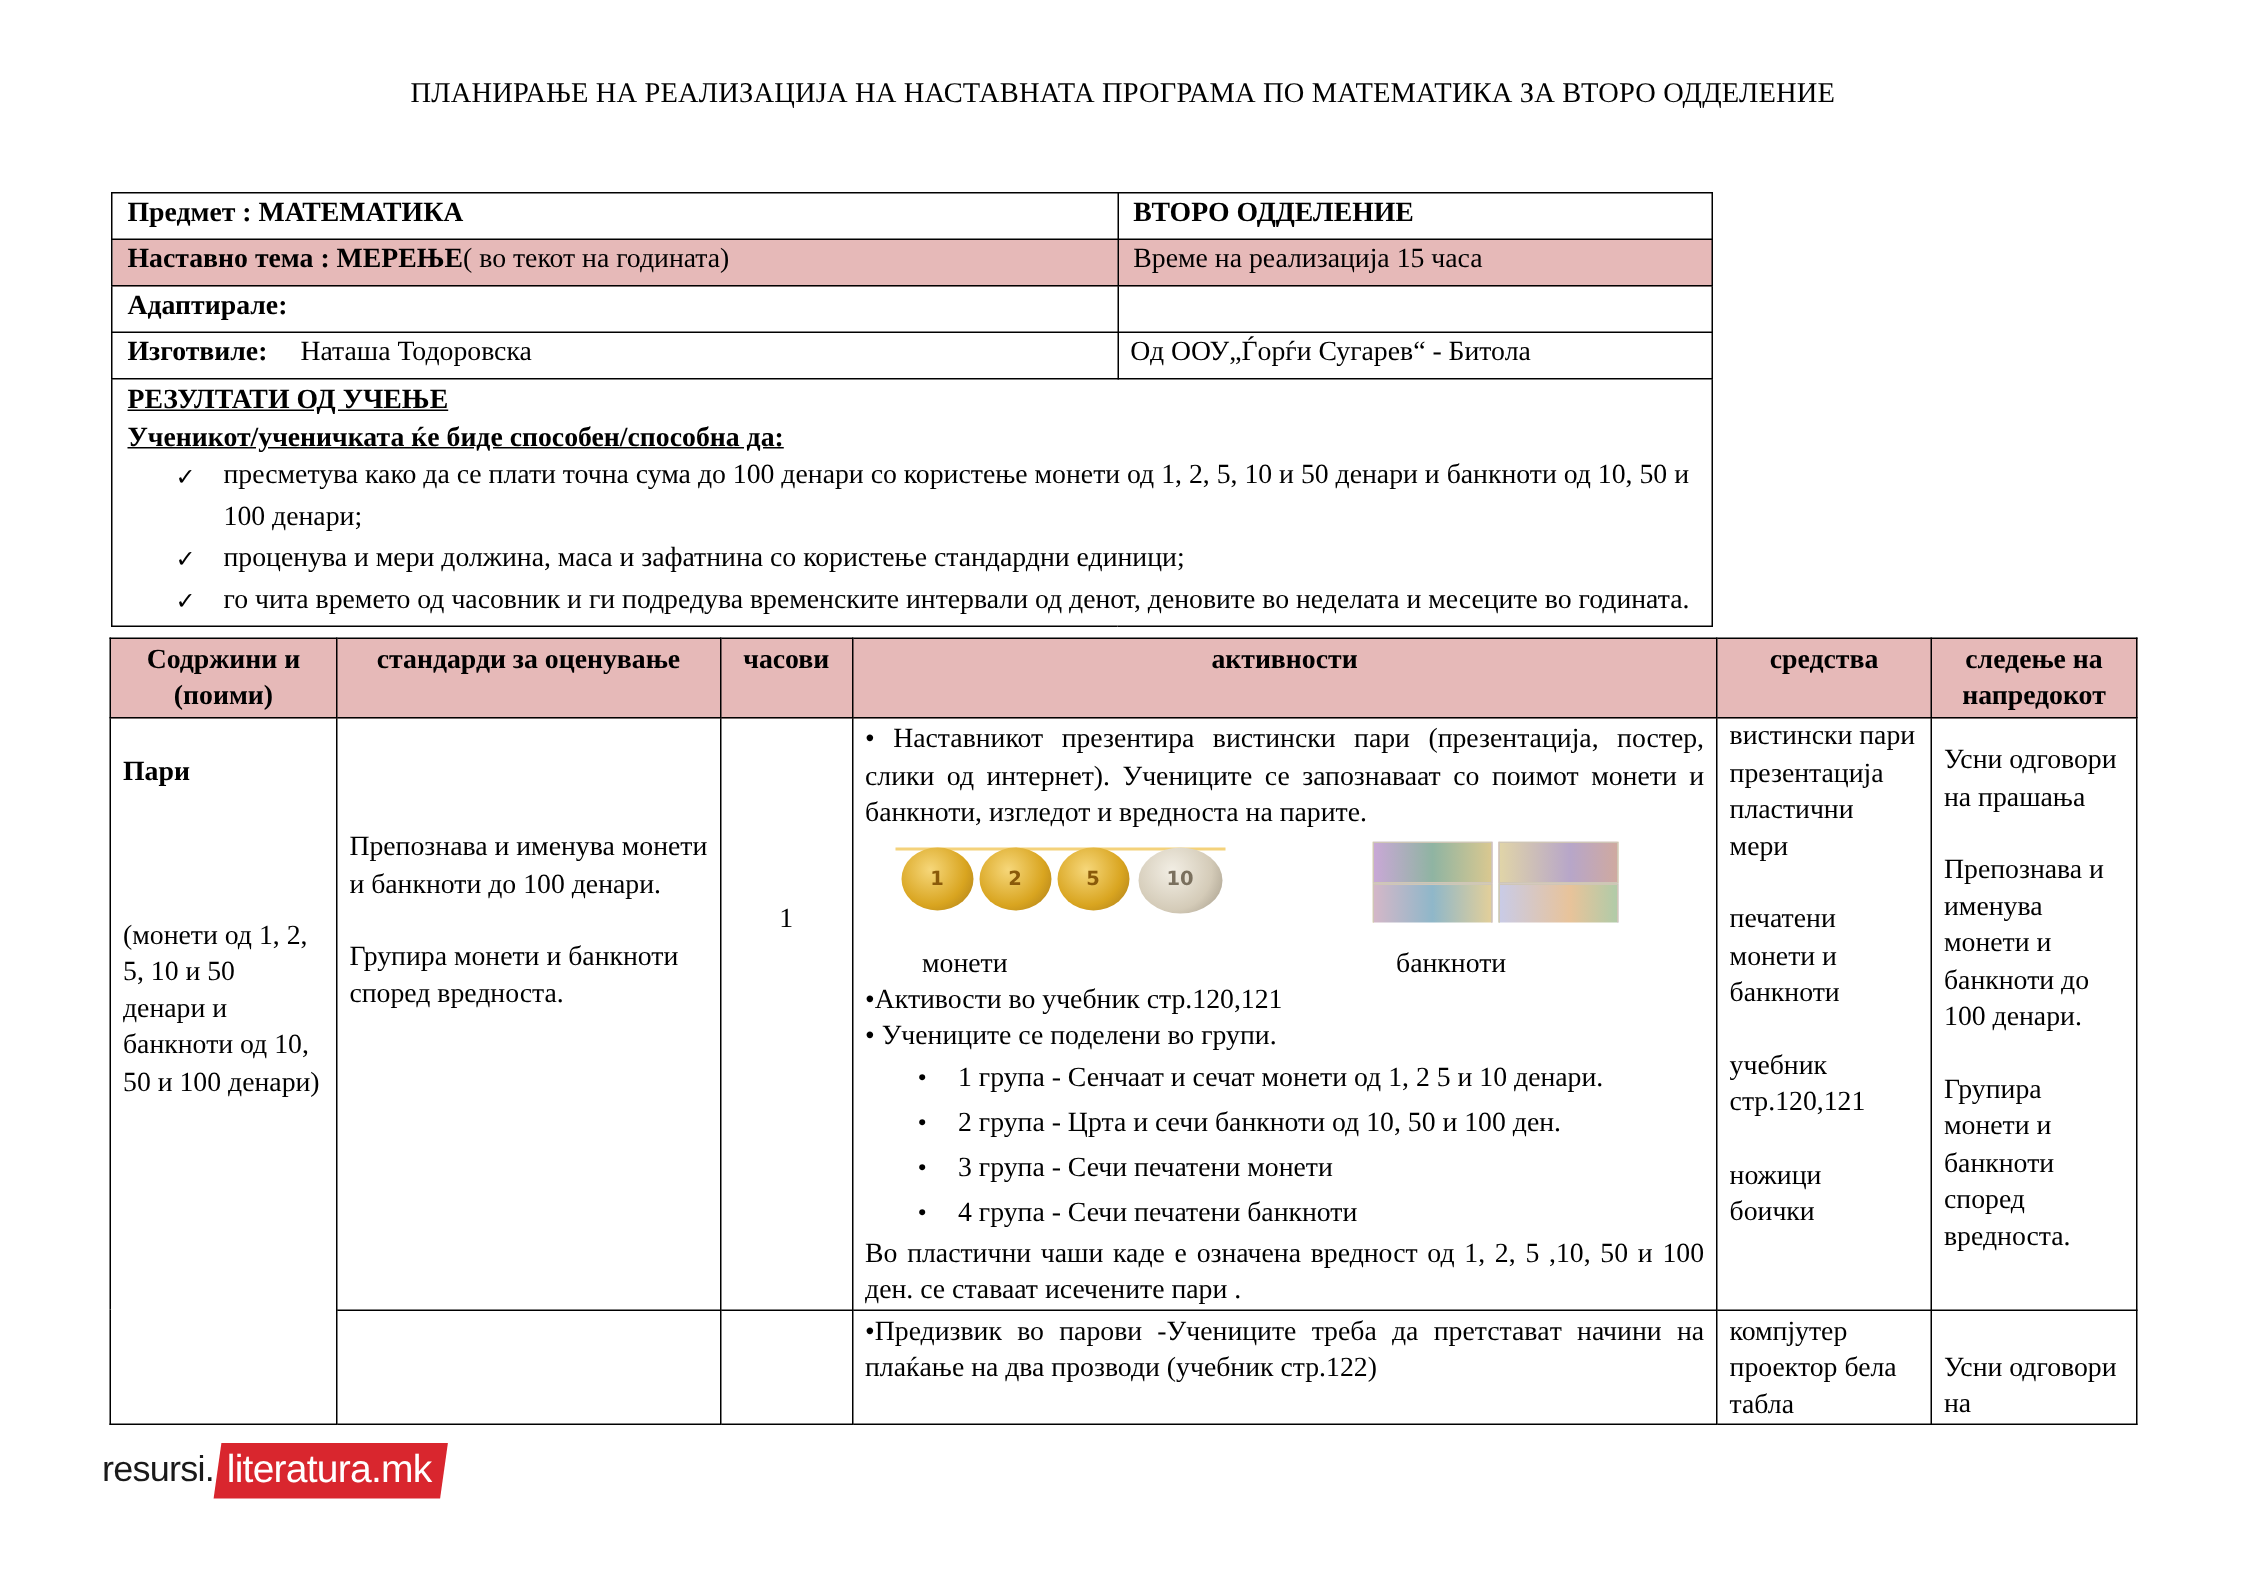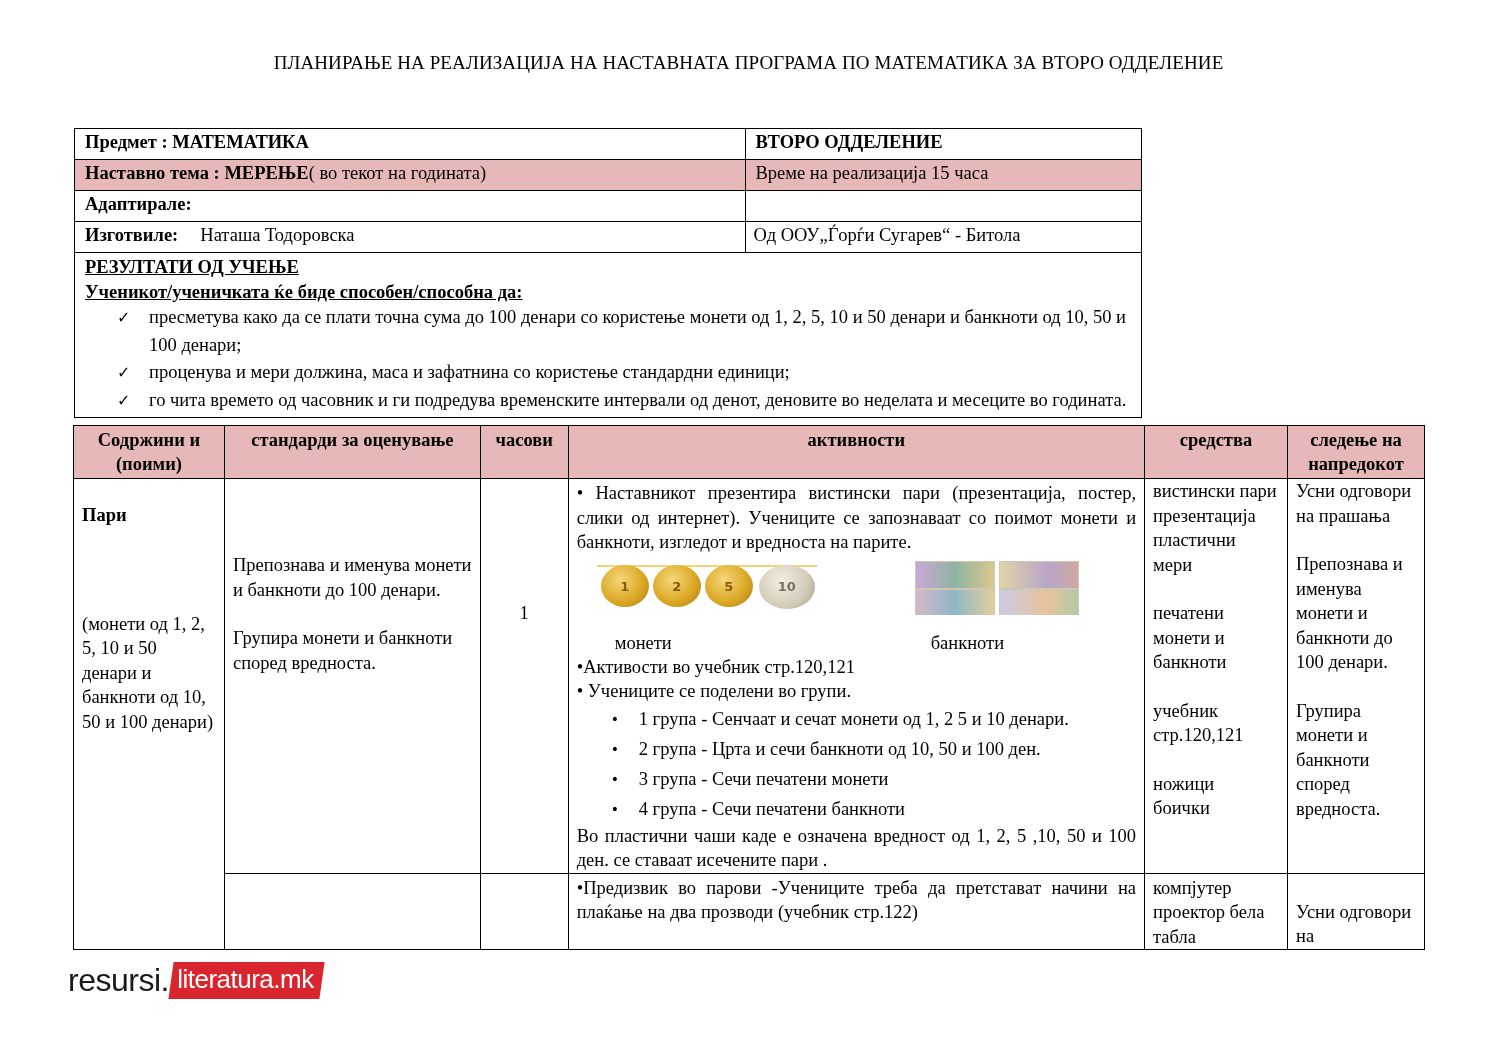--- a/index.html
+++ b/index.html
@@ -38,21 +38,21 @@
     background: radial-gradient(circle at 40% 35%, #f6d77a, #d9a520 60%, #a6781a); }
   .coin.silver { background: radial-gradient(circle at 40% 35%, #f2eee4, #d4cbb8 60%, #9e9584); }
   .coin span { position:absolute; left:0; right:0; top:10px; text-align:center; font-size:13px; color:#8a5a0a; font-family:"DejaVu Sans",sans-serif; font-weight:bold; }
   .coin-line { position:absolute; left: 20px; top: 4px; width: 220px; height: 2px; background:#f4d27b; }
   .notes { position: absolute; left: 338px; top: 0; width: 176px; height: 54px; overflow: hidden; }
   .note { position: absolute; width: 78px; height: 26px; border: 1px solid #cfc6b6; }
   .cap-row { position: relative; height: 24px; }
   .cap-row span { position: absolute; top: 0; }
 
   .footer-logo { position: absolute; left: 68px; top: 960px; height: 40px; display: flex; align-items: center; font-family: "Liberation Sans", sans-serif; }
-  .logo-a { font-size: 32px; color: #1a1a1a; letter-spacing: -0.5px; }
+  .logo-a { font-size: 24px; color: #1a1a1a; letter-spacing: -0.5px; }
   .logo-b { background: #d9262e; color: #fff; font-size: 26px; padding: 2px 8px 4px 6px; margin-left: 2px;
     transform: skewX(-8deg); letter-spacing: -0.5px; }
   .logo-b span { display: inline-block; transform: skewX(8deg); }
 </style>
 </head>
 <body>
 
 <div class="title">ПЛАНИРАЊЕ НА РЕАЛИЗАЦИЈА НА НАСТАВНАТА ПРОГРАМА ПО МАТЕМАТИКА ЗА ВТОРО ОДДЕЛЕНИЕ</div>
 
 <table id="info">
@@ -161,21 +161,21 @@
       <div>презентација</div>
       <div>пластични мери</div>
       <div style="height:24px"></div>
       <div>печатени монети и банкноти</div>
       <div style="height:24px"></div>
       <div>учебник стр.120,121</div>
       <div style="height:24px"></div>
       <div>ножици</div>
       <div>боички</div>
     </td>
-    <td style="padding-top:0">
+    <td style="padding-top:16px">
       <div>Усни одговори на прашања</div>
       <div style="height:24px"></div>
       <div>Препознава и именува монети и банкноти до 100 денари.</div>
       <div style="height:24px"></div>
       <div>Групира монети и банкноти според вредноста.</div>
     </td>
   </tr>
   <tr style="height:74px">
     <td></td>
     <td></td>

